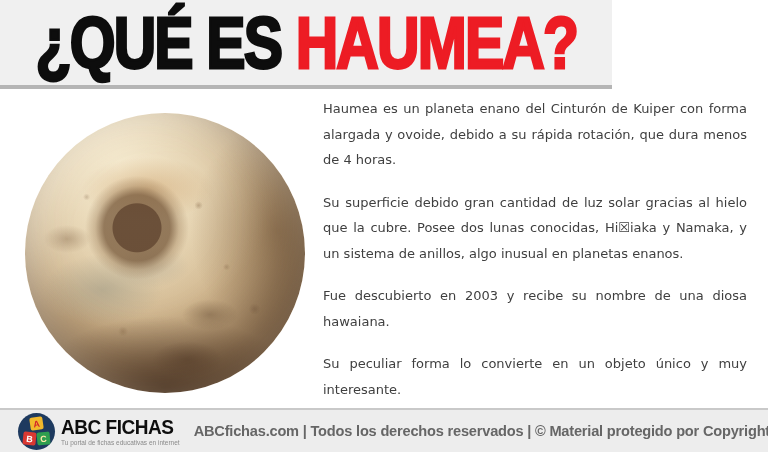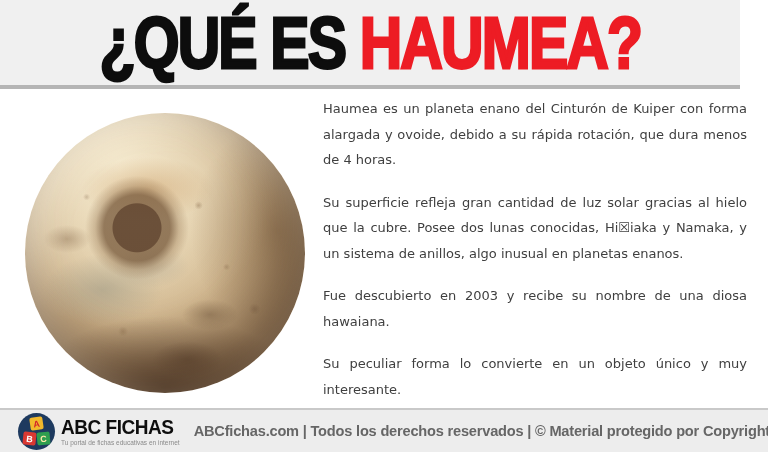--- a/index.html
+++ b/index.html
@@ -3,21 +3,21 @@
 <meta charset="utf-8">
 <style>
   html,body{margin:0;padding:0;}
   body{
     width:768px;height:452px;position:relative;overflow:hidden;
     background:#ffffff;font-family:"Liberation Sans",sans-serif;
   }
 
   
   .header{
-    position:absolute;left:0;top:0;width:740px;height:85px;
+    position:absolute;left:0;top:0;width:612px;height:85px;
     background:#f0f0f0;border-bottom:4px solid #b5b5b5;
     display:flex;align-items:center;justify-content:center;
   }
   .title{
     margin:0;font-family:"Liberation Sans",sans-serif;
     font-size:64px;font-weight:900;line-height:1;
     letter-spacing:-2px;white-space:nowrap;
     transform:scaleX(0.92) scaleY(1.12);transform-origin:center;
     -webkit-text-stroke:2.5px currentColor;
     color:#0d0d0d;
@@ -107,21 +107,21 @@
 <body>
 
 <div class="header">
   <h1 class="title"><span class="t-black">¿QUÉ ES </span><span class="t-red">HAUMEA?</span></h1>
 </div>
 
 <div class="planet"></div>
 
 <div class="text-col">
   <p>Haumea es un planeta enano del Cinturón de Kuiper con forma alargada y ovoide, debido a su rápida rotación, que dura menos de 4 horas.</p>
-  <p>Su superficie refleja gran cantidad de luz solar gracias al hielo que la cubre. Posee dos lunas conocidas, Hi☒iaka y Namaka, y un sistema de anillos, algo inusual en planetas enanos.</p>
+  <p>Su superficie debido gran cantidad de luz solar gracias al hielo que la cubre. Posee dos lunas conocidas, Hi☒iaka y Namaka, y un sistema de anillos, algo inusual en planetas enanos.</p>
   <p>Fue descubierto en 2003 y recibe su nombre de una diosa hawaiana.</p>
   <p>Su peculiar forma lo convierte en un objeto único y muy interesante.</p>
 </div>
 
 <div class="footer">
   <div class="logo">
     <div class="logo-circle">
       <span class="tile tile-a">A</span>
       <span class="tile tile-b">B</span>
       <span class="tile tile-c">C</span>

